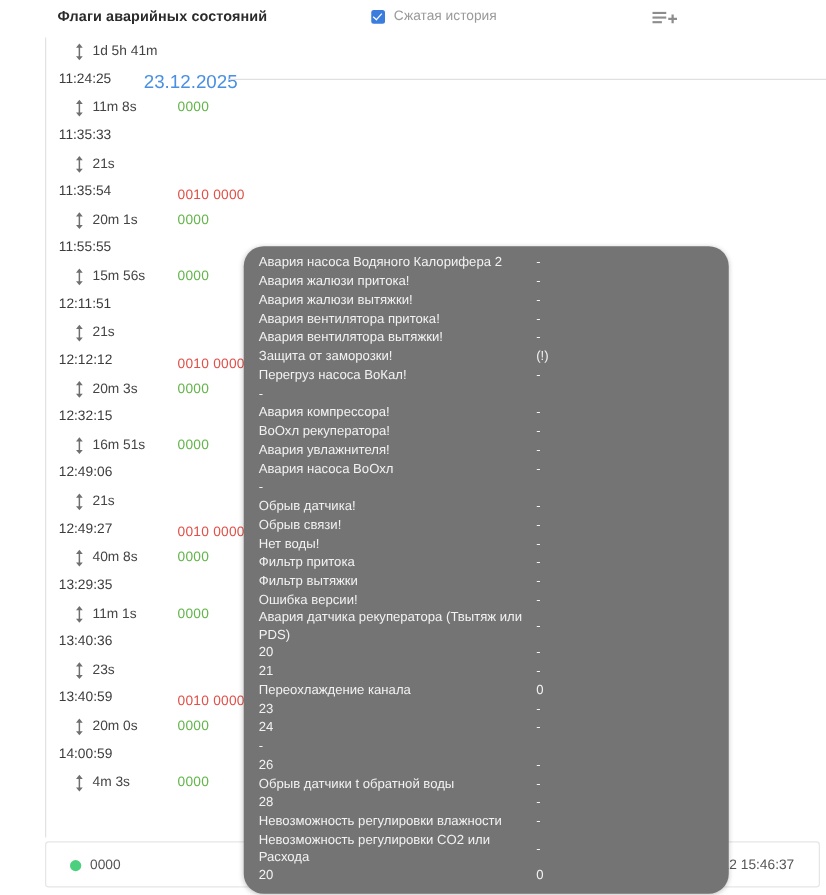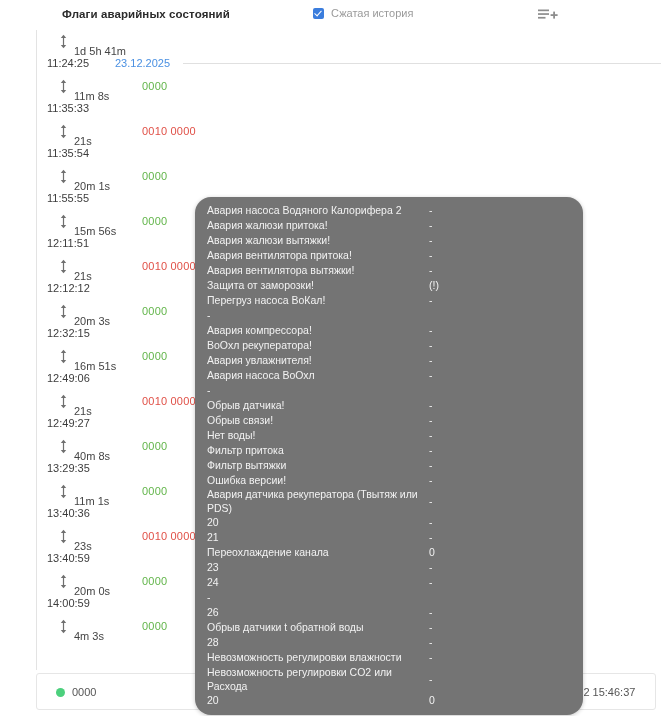--- a/index.html
+++ b/index.html
@@ -14,21 +14,21 @@
     overflow: hidden;
     font-family: "Liberation Sans", sans-serif;
     color: #333333;
     font-size: 11px;
     -webkit-font-smoothing: antialiased;
   }
 
   
   #header {
     position: absolute;
-    left: 16px; top: 0;
+    left: 0; top: 0;
     width: 552px;
     height: 30px;
   }
   #panel-title {
     position: absolute;
     left: 46px;
     top: 8px;
     font-size: 11.5px;
     font-weight: bold;
     color: #2b2b2b;
@@ -98,53 +98,53 @@
   .tl-dur .arrow {
     position: absolute;
     left: 22px;
     top: 4px;
     width: 9px;
     height: 15px;
   }
   .tl-dur .dur-text {
     position: absolute;
     left: 37px;
-    top: 15px;
+    top: 5px;
     font-size: 11px;
     color: #444444;
     white-space: nowrap;
   }
   .tl-dur .flag-val {
     position: absolute;
     left: 105px;
     top: 5px;
     font-size: 11px;
     white-space: nowrap;
     letter-spacing: 0.2px;
   }
   .flag-ok   { color: #62b54a; }
-  .flag-bad  { color: #e05047; }
+  .flag-bad  { color: #e05047; margin-top: 25px; }
 
   .tl-time {
     position: relative;
     height: 22px;
   }
   .tl-time .tm {
     position: absolute;
     left: 10px;
     top: 4px;
     font-size: 11px;
     color: #3c3c3c;
     white-space: nowrap;
   }
   .tl-time .date {
     position: absolute;
     left: 78px;
     top: 4px;
-    font-size: 11px;
+    font-size: 15px;
     color: #4a90e2;
     white-space: nowrap;
   }
   .tl-time .rule {
     position: absolute;
     left: 146px;
     top: 10px;
     right: 0px;
     height: 1px;
     background: #e0e0e0;

